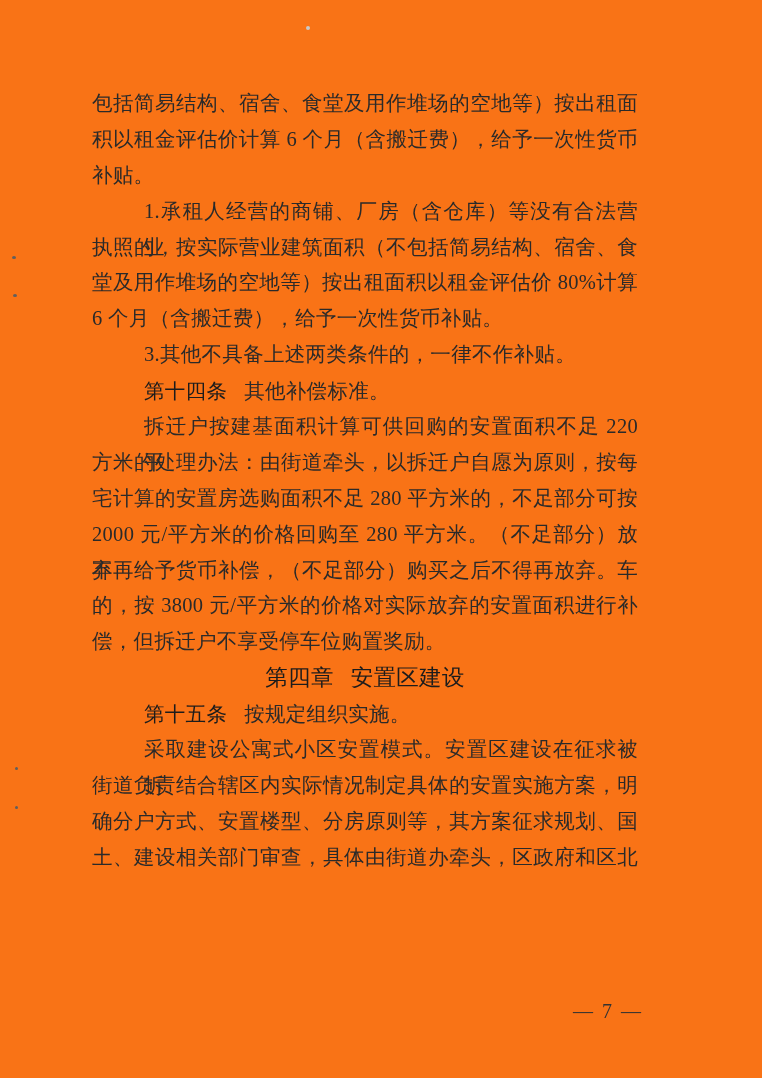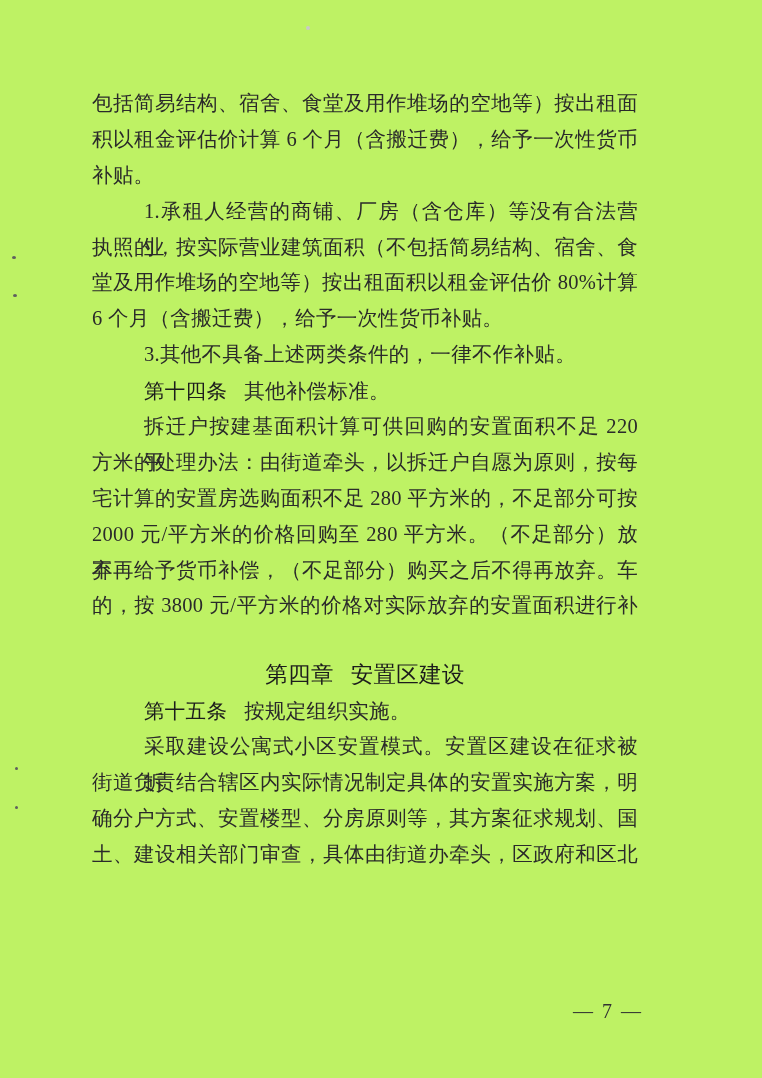--- a/index.html
+++ b/index.html
@@ -4,21 +4,21 @@
 <style>
   html, body {
     margin: 0;
     padding: 0;
     background: #ffffff;
   }
   .page {
     position: relative;
     width: 762px;
     height: 1078px;
-    background: #bef264;
+    background: #f97316;
     font-family: "Liberation Serif", "DejaVu Serif", serif;
     color: #2a2a2a;
     overflow: hidden;
   }
   .textblock {
     position: absolute;
     left: 92px;
     top: 86px;
     width: 546px;
   }
@@ -37,21 +37,20 @@
   }
   .jend {
     text-align: left;
   }
   .indent {
     padding-left: 52px;
   }
   .center {
     text-align: left;
     text-align-last: center;
-    margin-top: 33px;
   }
   .hei {
     font-family: "Liberation Sans", "DejaVu Sans", sans-serif;
     font-weight: 400;
     color: #1c1c1c;
   }
   .h-chapter {
     font-size: 22.5px;
   }
   .gap {
@@ -105,20 +104,21 @@
     <p class="ln jend indent">
       <span class="hei">第十四条</span><span class="gap"></span><span>其他补偿标准。</span>
     </p>
 
     <p class="ln jfull indent">拆迁户按建基面积计算可供回购的安置面积不足 220 平</p>
     <p class="ln jfull">方米的处理办法：由街道牵头，以拆迁户自愿为原则，按每</p>
     <p class="ln jfull">宅计算的安置房选购面积不足 280 平方米的，不足部分可按</p>
     <p class="ln jfull">2000 元/平方米的价格回购至 280 平方米。（不足部分）放弃</p>
     <p class="ln jfull">不再给予货币补偿，（不足部分）购买之后不得再放弃。车</p>
     <p class="ln jfull">的，按 3800 元/平方米的价格对实际放弃的安置面积进行补</p>
+    <p class="ln jend">偿，但拆迁户不享受停车位购置奖励。</p>
 
     <p class="ln center h-chapter">
       <span class="hei">第四章</span><span class="gap"></span><span class="hei">安置区建设</span>
     </p>
 
     <p class="ln jend indent">
       <span class="hei">第十五条</span><span class="gap"></span><span>按规定组织实施。</span>
     </p>
 
     <p class="ln jfull indent">采取建设公寓式小区安置模式。安置区建设在征求被拆</p>

